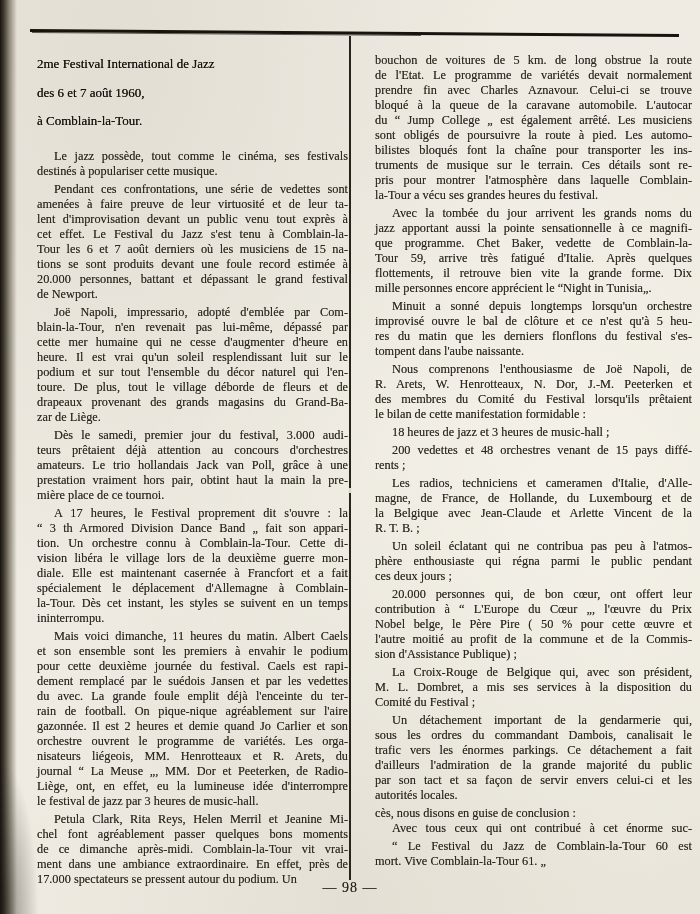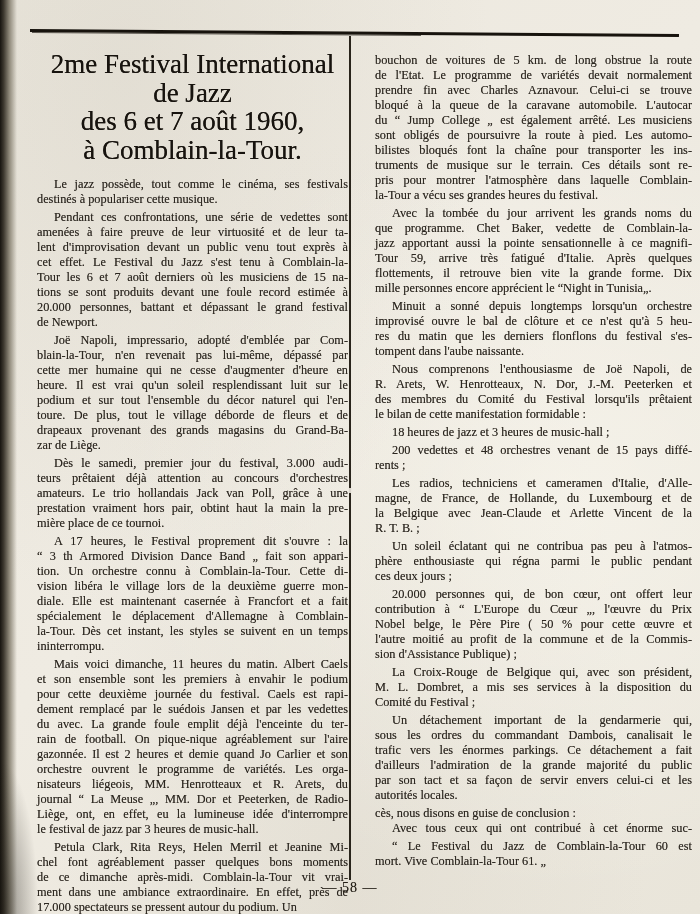--- a/index.html
+++ b/index.html
@@ -42,22 +42,22 @@
     content: ""; position: absolute; left: -1px; top: 452px; width: 4px; height: 5px;
     background: #ece8df; opacity: 0.9;
   }
 
   .col { position: absolute; top: 42px; color: #2c2720; }
   .col-left  { left: 37px;  width: 311px; }
   .col-right { left: 375px; width: 317px; padding-top: 11px; }
 
   .article-title {
     margin: 8px 0 13px;
-    text-align: center;
-    font-size: 27px;
+    text-align: left;
+    font-size: 13px;
     line-height: 28.5px;
     color: #17130e;
     text-shadow: 0 0 0.5px rgba(23,19,14,0.85);
   }
 
   .para { margin: 0 0 3px 0; }
   .line {
     font-size: 12.3px;
     line-height: 15px;
     text-align: justify;
@@ -167,22 +167,22 @@
           <div class="line">bloqué à la queue de la caravane automobile. L'autocar</div>
           <div class="line">du “ Jump College „ est également arrêté. Les musiciens</div>
           <div class="line">sont obligés de poursuivre la route à pied. Les automo-</div>
           <div class="line">bilistes bloqués font la chaîne pour transporter les ins-</div>
           <div class="line">truments de musique sur le terrain. Ces détails sont re-</div>
           <div class="line">pris pour montrer l'atmosphère dans laquelle Comblain-</div>
           <div class="line last">la-Tour a vécu ses grandes heures du festival.</div>
         </div>
         <div class="para">
           <div class="line ind">Avec la tombée du jour arrivent les grands noms du</div>
+          <div class="line">jazz apportant aussi la pointe sensationnelle à ce magnifi-</div>
           <div class="line">que programme. Chet Baker, vedette de Comblain-la-</div>
-          <div class="line">jazz apportant aussi la pointe sensationnelle à ce magnifi-</div>
           <div class="line">Tour 59, arrive très fatigué d'Italie. Après quelques</div>
           <div class="line">flottements, il retrouve bien vite la grande forme. Dix</div>
           <div class="line last">mille personnes encore apprécient le “Night in Tunisia„.</div>
         </div>
         <div class="para">
           <div class="line ind">Minuit a sonné depuis longtemps lorsqu'un orchestre</div>
           <div class="line">improvisé ouvre le bal de clôture et ce n'est qu'à 5 heu-</div>
           <div class="line">res du matin que les derniers flonflons du festival s'es-</div>
           <div class="line last">tompent dans l'aube naissante.</div>
         </div>
@@ -234,15 +234,15 @@
           <div class="line last">cès, nous disons en guise de conclusion :</div>
           <div class="line ind">Avec tous ceux qui ont contribué à cet énorme suc-</div>
         </div>
         <div class="para">
           <div class="line ind">“ Le Festival du Jazz de Comblain-la-Tour 60 est</div>
           <div class="line last">mort. Vive Comblain-la-Tour 61. „</div>
         </div>
       </div>
   </div>
 
-  <div class="page-number">— 58 —</div>
+  <div class="page-number">— 98 —</div>
 
 </div>
 
 </body></html>

